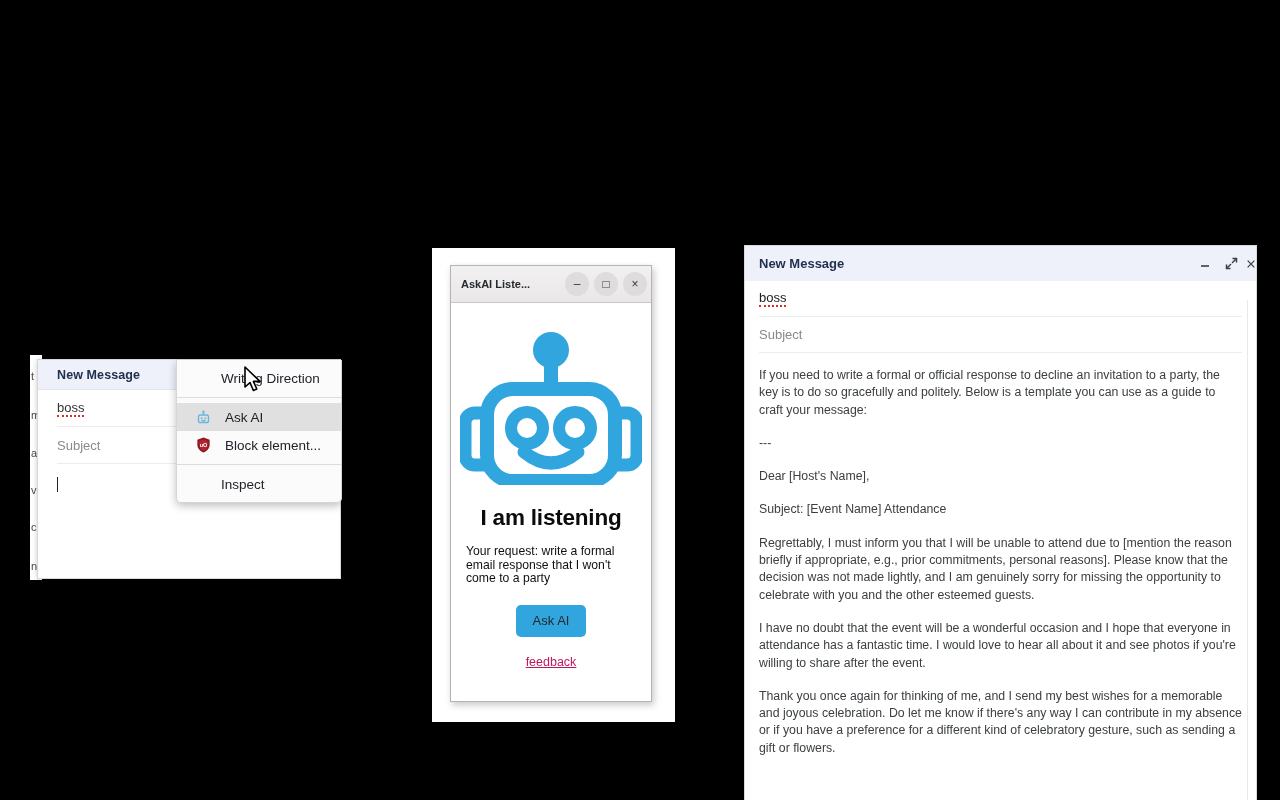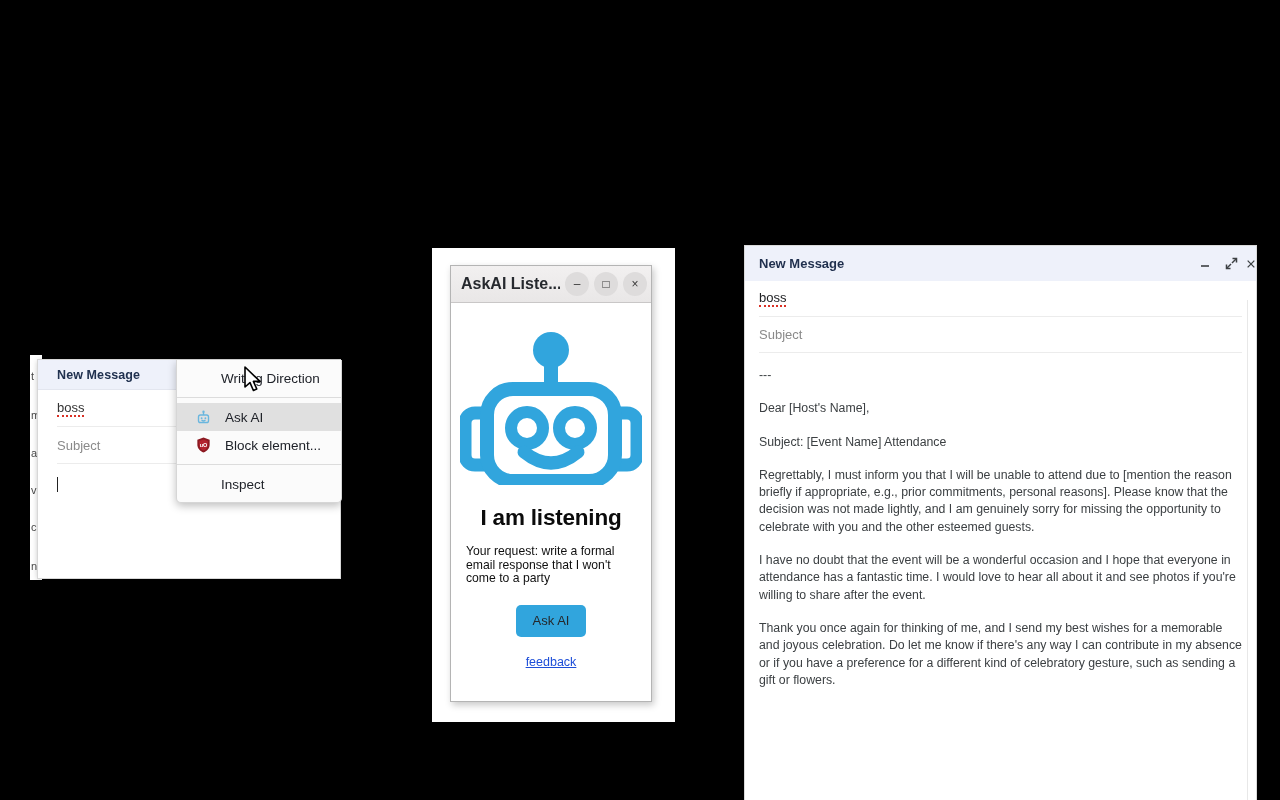--- a/index.html
+++ b/index.html
@@ -176,21 +176,21 @@
   #askai-win .aa-titlebar {
     height: 36px;
     background: linear-gradient(#f2f0f0, #e9e7e7);
     border-bottom: 1px solid #c9c7c7;
     display: flex;
     align-items: center;
     padding: 0 4px 0 10px;
   }
   #askai-win .aa-title {
     flex: 1;
-    font-size: 16px;
+    font-size: 11px;
     font-weight: bold;
     color: #26292e;
     white-space: nowrap;
     overflow: hidden;
   }
   #askai-win .aa-btn {
     width: 24px;
     height: 24px;
     border-radius: 50%;
     background: #dedcdc;
@@ -238,21 +238,21 @@
     color: #25282b;
     font-size: 13px;
     font-family: "Liberation Sans", sans-serif;
     display: flex;
     align-items: center;
     justify-content: center;
   }
   #askai-win .aa-feedback {
     margin-top: 18px;
     font-size: 12.5px;
-    color: #1d4ed8;
+    color: #be185d;
     text-decoration: underline;
   }
 
   
   #compose-right {
     position: absolute;
     left: 745px;
     top: 246px;
     width: 511px;
     height: 554px;
@@ -464,20 +464,21 @@
     </div>
 
     <div class="cr-field">
       <span class="cr-to">boss</span>
     </div>
     <div class="cr-field">
       <span class="cr-subject">Subject</span>
     </div>
 
     <div class="cr-body">
+      <p class="cr-para">If you need to write a formal or official response to decline an invitation to a party, the key is to do so gracefully and politely. Below is a template you can use as a guide to craft your message:</p>
       <p class="cr-para">---</p>
       <p class="cr-para">Dear [Host's Name],</p>
       <p class="cr-para">Subject: [Event Name] Attendance</p>
       <p class="cr-para">Regrettably, I must inform you that I will be unable to attend due to [mention the reason briefly if appropriate, e.g., prior commitments, personal reasons]. Please know that the decision was not made lightly, and I am genuinely sorry for missing the opportunity to celebrate with you and the other esteemed guests.</p>
       <p class="cr-para">I have no doubt that the event will be a wonderful occasion and I hope that everyone in attendance has a fantastic time. I would love to hear all about it and see photos if you're willing to share after the event.</p>
       <p class="cr-para">Thank you once again for thinking of me, and I send my best wishes for a memorable and joyous celebration. Do let me know if there's any way I can contribute in my absence or if you have a preference for a different kind of celebratory gesture, such as sending a gift or flowers.</p>
     </div>
 
     <div id="cr-scrollbar">
       <div id="cr-scroll-thumb"></div>

